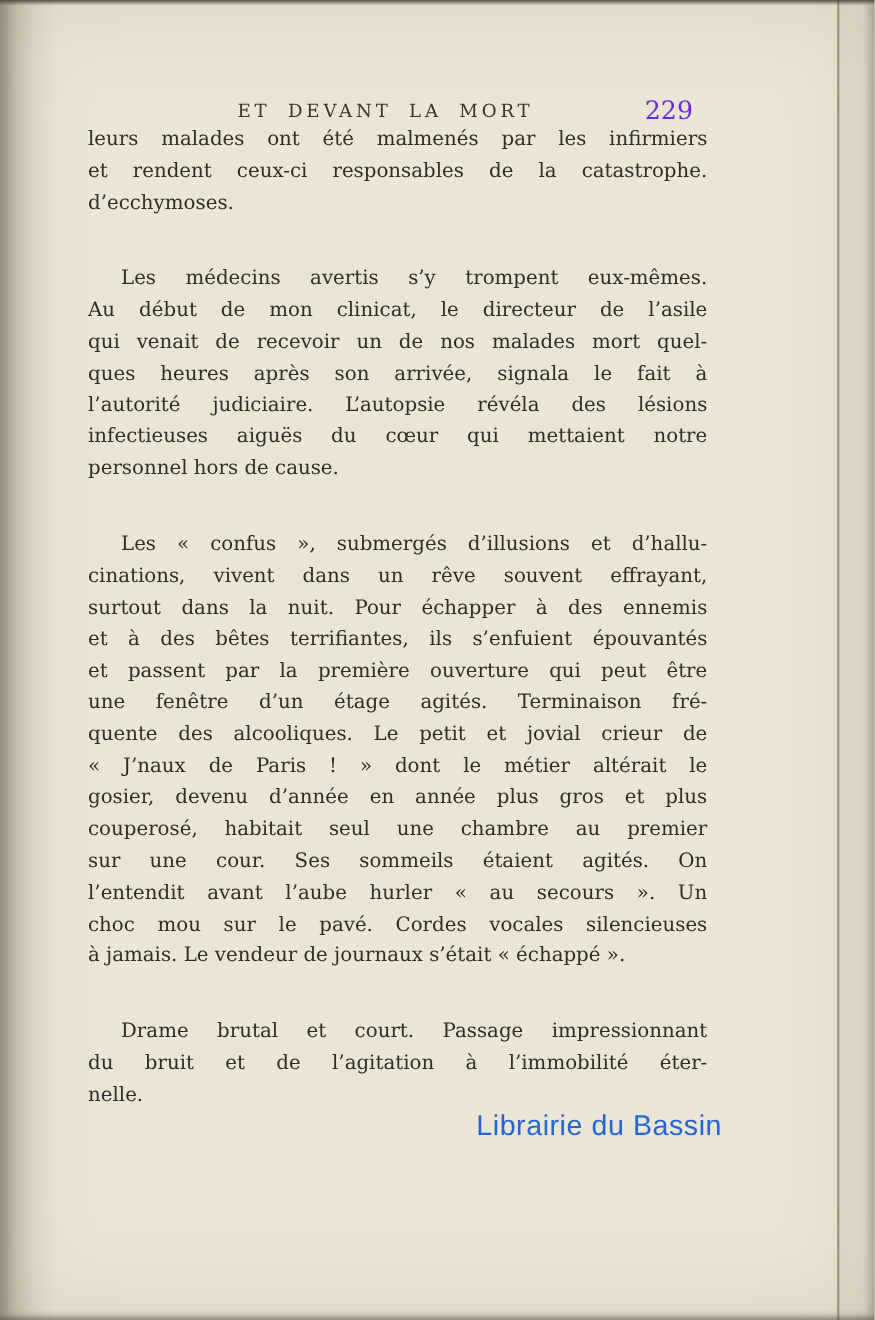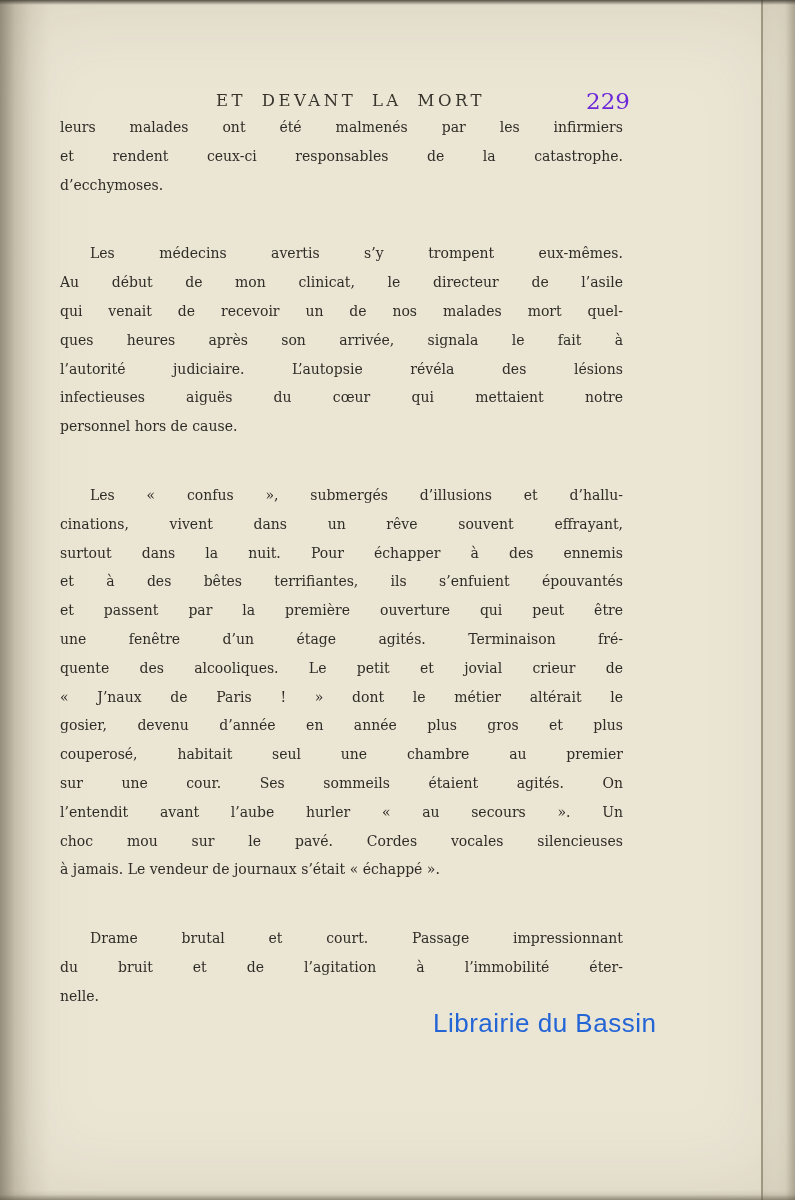--- a/index.html
+++ b/index.html
@@ -69,23 +69,23 @@
     right: 2px;
     top: 0;
     font-size: 23px;
     line-height: 30px;
     color: #6d28d9;
   }
 
   .text-block {
     position: absolute;
     top: 113px;
-    left: 60px;
+    left: 80px;
     width: 563px;
-    font-size: 14px;
+    font-size: 18px;
   }
   .paragraph { margin: 0; }
   .line {
     line-height: 28.8px;
     text-align: justify;
     text-align-last: justify;
     white-space: nowrap;
   }
   .line.last {
     text-align-last: left;

